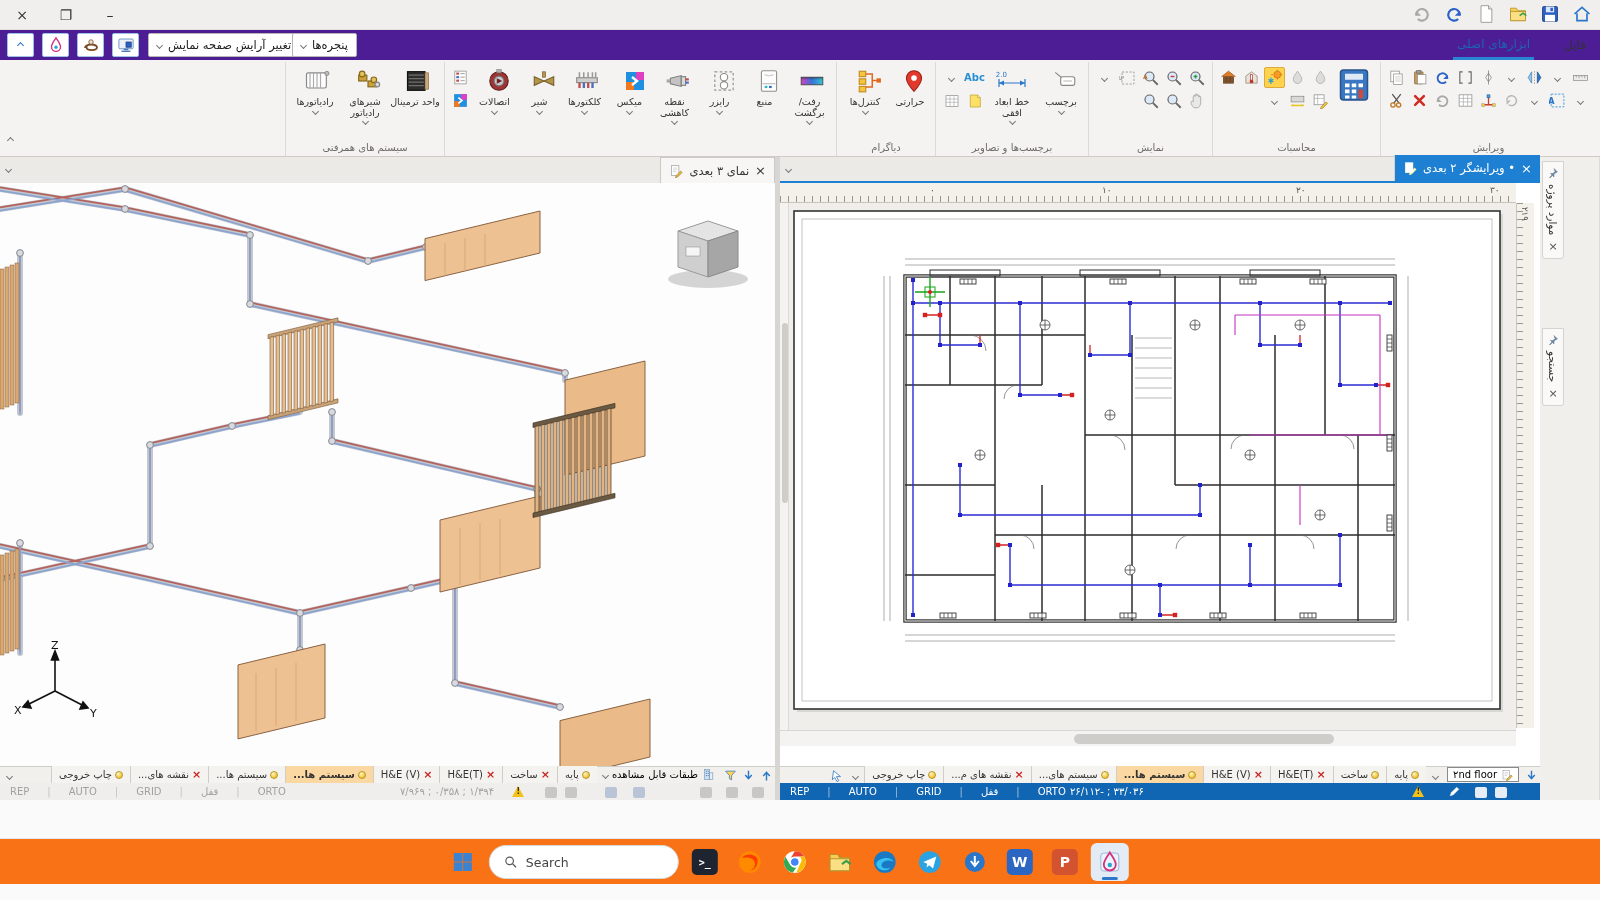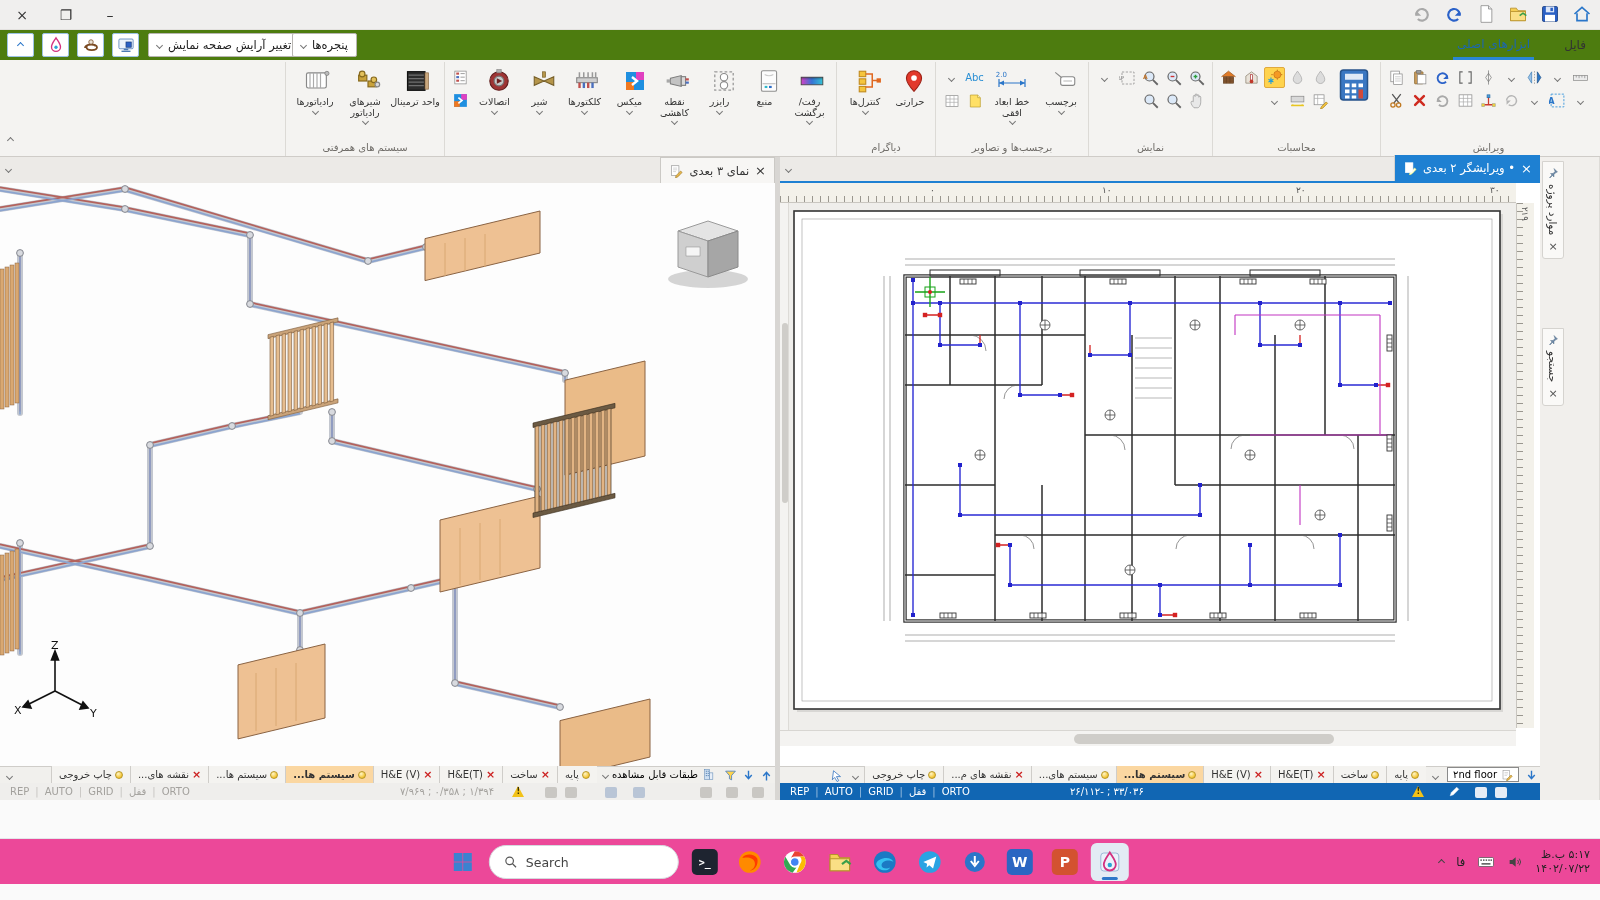--- a/index.html
+++ b/index.html
@@ -7,21 +7,21 @@
   font-family:"DejaVu Sans","Liberation Sans",sans-serif;-webkit-font-smoothing:antialiased}
 #root{position:relative;width:1600px;height:900px;background:#fafafa}
 
 
 #titlebar{position:absolute;left:0;top:0;width:1600px;height:30px;background:#f0efee;border-bottom:1px solid #e3e1df}
 .winbtn{position:absolute;top:0;width:44px;height:30px;display:flex;align-items:center;justify-content:center;
   font-size:14px;color:#333;cursor:default}
 #logo{position:absolute;left:150px;top:0;height:30px;display:flex;align-items:center;gap:6px;direction:rtl}
 #logo .logotext{color:#e32528;font-weight:bold;font-size:16px;letter-spacing:0}
 
-#qrow{position:absolute;left:0;top:30px;width:1600px;height:30px;background:#4d7c0f}
+#qrow{position:absolute;left:0;top:30px;width:1600px;height:30px;background:#4c1d95}
 .sqbtn{position:absolute;top:3px;width:27px;height:24px;background:#fff;border:1px solid #9cc3e5;border-radius:2px;
   display:flex;align-items:center;justify-content:center}
 .ddbtn{position:absolute;top:3px;height:24px;background:#fff;border:1px solid #b8b6b2;border-radius:2px;
   display:flex;align-items:center;gap:6px;padding:0 8px;font-size:11.5px;color:#222;direction:rtl}
 #rtabs{position:absolute;right:10px;top:30px;height:30px;display:flex;flex-direction:row-reverse;gap:26px;align-items:center}
 .rtab{font-size:12px;color:#333;padding:0 4px;height:30px;display:flex;align-items:center}
 .rtab.active{color:#1b66b0;border-bottom:3px solid #2a86d4}
 
 
 #ribbon{position:absolute;left:0;top:60px;width:1600px;height:97px;background:#f4f3f1;border-bottom:1px solid #cfccc8;
@@ -85,40 +85,40 @@
 .redx{color:#cc2222;font-weight:bold;font-size:11px;line-height:1}
 .smicon{width:18px;height:15px;display:flex;align-items:center;justify-content:center}
 .floorbox{height:15px;background:#fff;border:1px solid #8a8a8a;display:flex;align-items:center;gap:4px;
   padding:0 5px;margin:0 3px 1px;font-size:10px;direction:ltr}
 .floorsdd{display:flex;align-items:center;gap:4px;padding:0 6px;height:17px}
 
 
 .sbar{position:absolute;left:0;top:626px;width:100%;height:17px;font-size:10px;display:flex;align-items:center}
 #sbarL{background:#efeeec;color:#a3a19d}
 #sbarR{background:#1166b3;color:#fff}
-.modes{display:flex;gap:6px;padding:0 10px;direction:ltr}
+.modes{display:flex;gap:18px;padding:0 10px;direction:ltr}
 .modes .sep{opacity:.55}
 .coords{position:absolute;direction:ltr;font-size:10px}
 #sbarL .coords{left:400px;color:#a3a19d}
 #sbarR .coords{left:290px;color:#fff}
 .warn{position:absolute;width:0;height:0;border-left:6px solid transparent;border-right:6px solid transparent;
   border-bottom:11px solid #f2c218;top:3px}
 .warn::after{content:"!";position:absolute;left:-1.5px;top:1px;font-size:8px;font-weight:bold;color:#3b3102}
 .sico{position:absolute;top:3.5px;width:12px;height:11px;border-radius:2px}
 
 
 #dock{position:absolute;left:1540px;top:0;width:60px;height:643px;background:#f1efec;border-right:1px solid #dddbd7}
 .vtab{position:absolute;left:2px;width:22px;background:#faf9f7;border:1px solid #d5d3cf;border-radius:0 0 3px 3px;
   display:flex;flex-direction:column;align-items:center;gap:5px;padding:5px 0;font-size:10.5px;color:#333}
 .vtab .vlabel{writing-mode:vertical-rl;white-space:nowrap}
 .vtab .x{font-size:11px;color:#555}
 
 
 #desktop{position:absolute;left:0;top:800px;width:1600px;height:38px;background:#fafafa}
-#taskbar{position:absolute;left:0;top:838px;width:1600px;height:46px;background:#ec4899;border-top:1px solid #e2e6ea}
+#taskbar{position:absolute;left:0;top:838px;width:1600px;height:46px;background:#f97316;border-top:1px solid #e2e6ea}
 #tbcenter{position:absolute;left:50%;top:0;height:46px;transform:translateX(-52%);display:flex;align-items:center;gap:7px}
 .tbic{width:38px;height:38px;border-radius:6px;display:flex;align-items:center;justify-content:center;position:relative}
 .tbic.active{background:#e3ebf4}
 .tbic.active::after{content:"";position:absolute;bottom:1px;left:11px;width:16px;height:3px;border-radius:2px;background:#2e77c9}
 #searchpill{height:34px;min-width:190px;border-radius:17px;background:#fff;border:1px solid #d5d9de;
   display:flex;align-items:center;gap:8px;padding:0 14px;font-size:12.5px;color:#444}
 #tray{position:absolute;right:10px;top:0;height:46px;display:flex;align-items:center;gap:12px;font-size:11.5px;color:#222}
 #clockblock{text-align:right;line-height:1.25;font-size:11px;direction:rtl}
 #belowbar{position:absolute;left:0;top:884px;width:1600px;height:16px;background:#fafafa}
 .appsq{width:26px;height:26px;border-radius:5px;display:flex;align-items:center;justify-content:center;color:#fff;font-weight:bold;font-size:14px}
@@ -725,21 +725,21 @@
             <text x="12" y="8" font-size="7" fill="#2a76c9">2.0</text>
             <path d="M4 14h26M4 10v8M30 10v8" stroke="#2a76c9" stroke-width="1.2" fill="none"></path>
             <path d="M4 14l5-2.5v5zM30 14l-5-2.5v5z" fill="#2a76c9"></path>
               </svg>
             </span>
           <span>خط ابعاد افقی</span>
           <span class="cv"></span>
         </div>
         <div class="icol">
           <div class="irow">
-            <span class="ric" style="color:#2a8fd4;font-size:10px;font-weight:normal">
+            <span class="ric" style="color:#2a8fd4;font-size:10px;font-weight:bold">
                 <span>Abc</span>
               </span>
             <span class="ric">
                 <span class="cv"></span>
               </span>
           </div>
           <div class="irow">
             <span class="ric">
                 <svg width="16" height="16" viewBox="0 0 24 24">
                   <use href="#s-note"></use>
@@ -1514,29 +1514,15 @@
             <span>P</span>
           </div>
         </div>
       <div class="tbic active">
           <svg width="24" height="24" viewBox="0 0 24 24">
             <rect x="3" y="3" width="18" height="18" rx="3" fill="#eaf2fb" stroke="#9db8d6"></rect>
             <use href="#s-dropC"></use>
           </svg>
         </div>
     </div>
-    <div id="tray">
-      <span class="cu" style="border-color:#444"></span>
-      <span>فا</span>
-      <svg width="18" height="18" viewBox="0 0 24 24">
-          <use href="#s-kb"></use>
-        </svg>
-      <svg width="16" height="16" viewBox="0 0 24 24">
-          <use href="#s-spk"></use>
-        </svg>
-      <div id="clockblock">
-        <div>۵:۱۷ ب.ظ</div>
-        <div>۱۴۰۲/۰۷/۲۲</div>
-      </div>
-    </div>
   </div>
   <div id="belowbar"></div>
 </div>
 
 </body></html>

